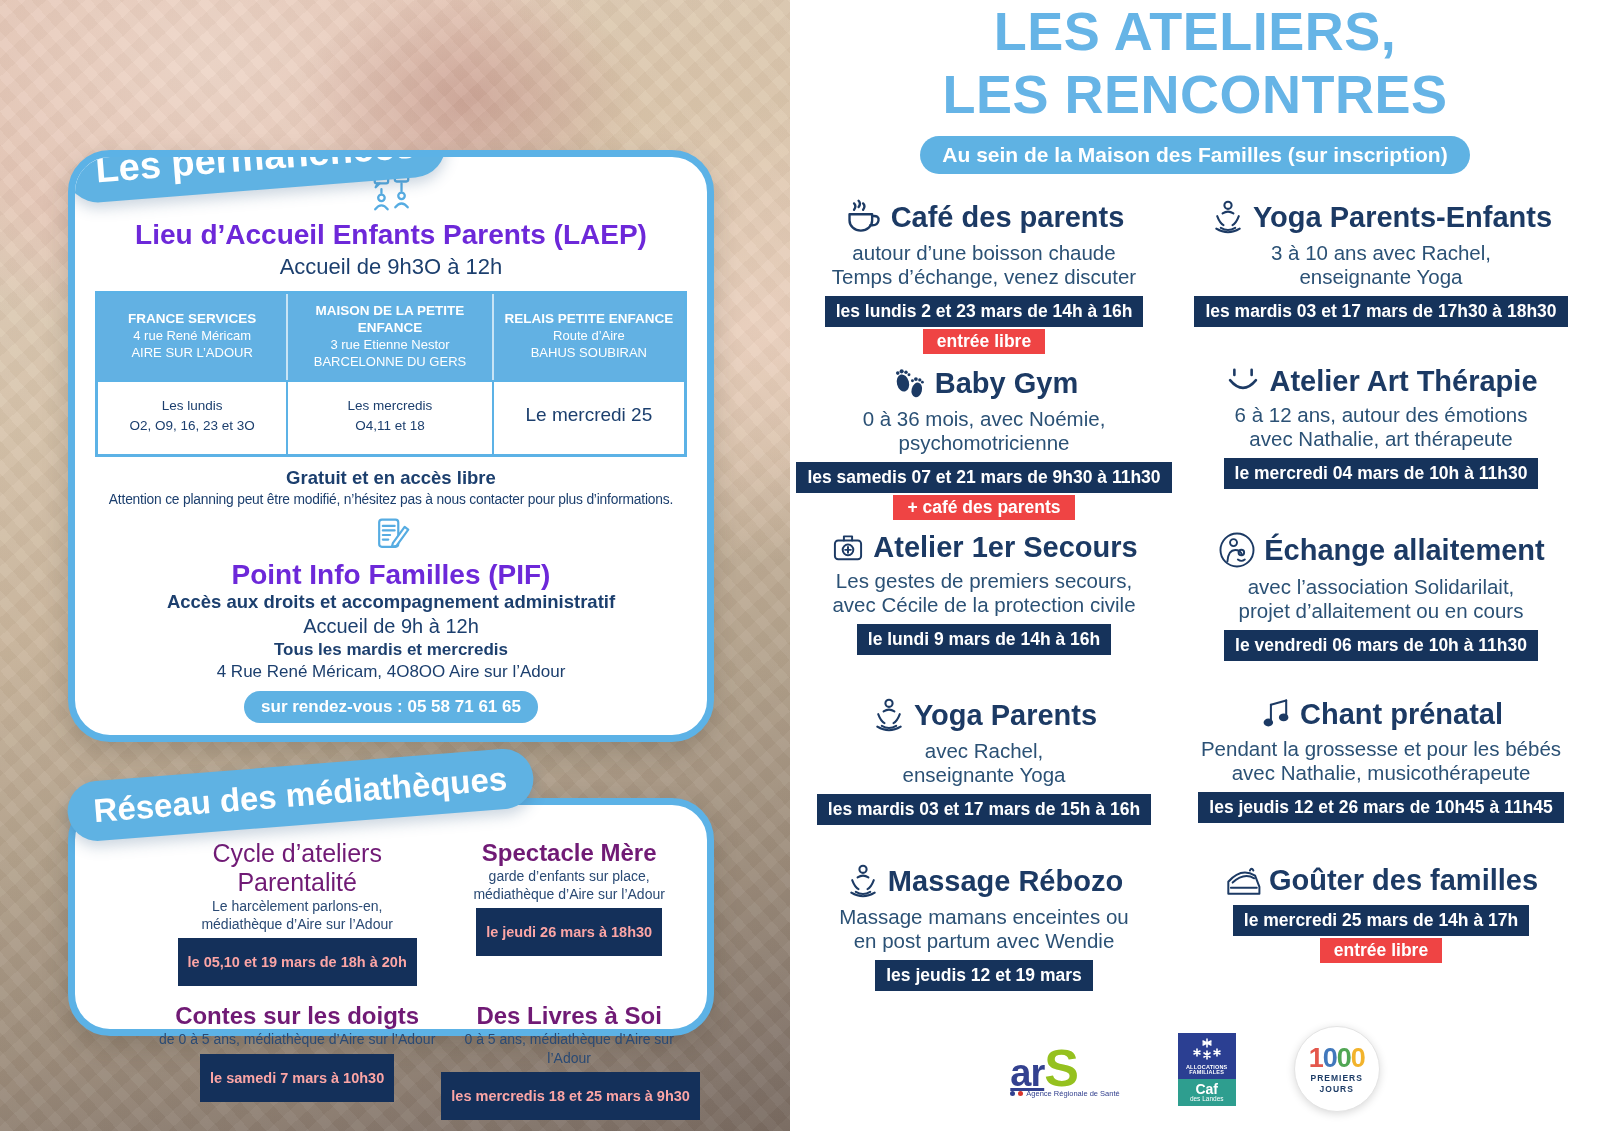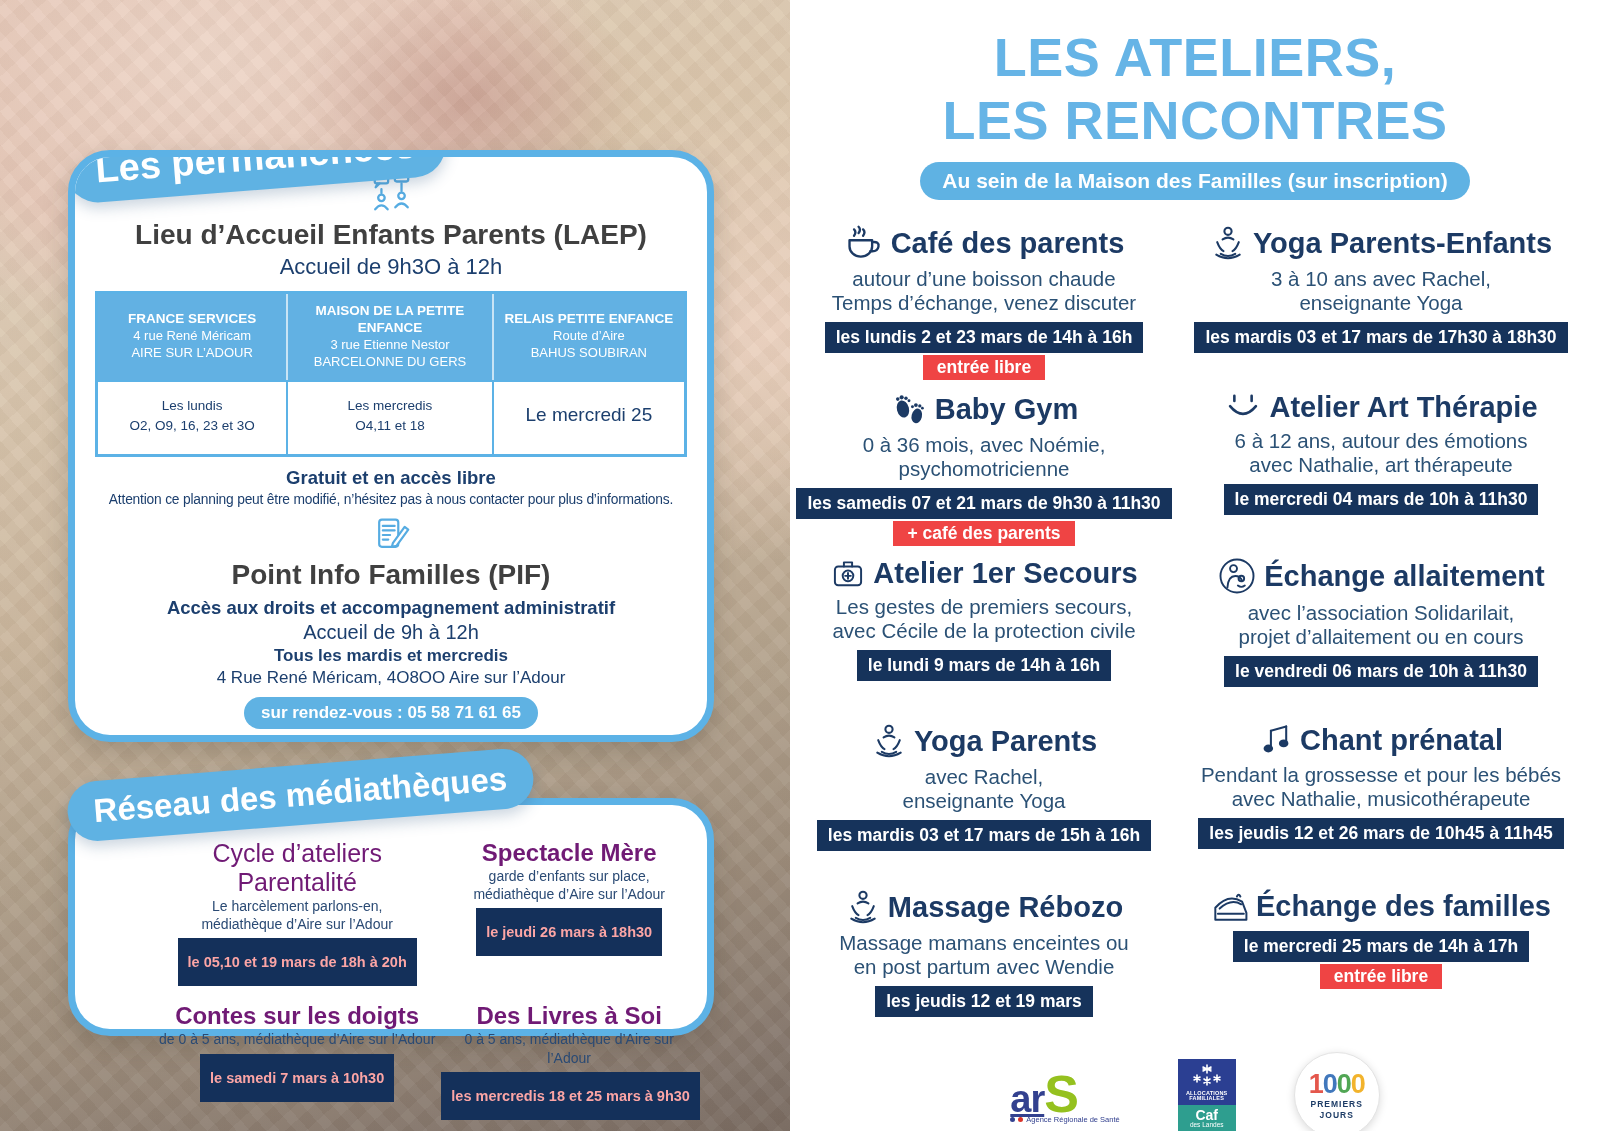--- a/index.html
+++ b/index.html
@@ -26,48 +26,48 @@
   .card1{top:150px;height:592px;}
   .card2{top:798px;height:238px;overflow:visible;}
 
   .bubble{position:absolute;background:#5FB2E3;color:#fff;font-weight:700;border-radius:34px;
           transform:rotate(-4.5deg);box-shadow:0 6px 14px rgba(50,90,130,.25);white-space:nowrap;z-index:5;}
   .bubble1{top:-32px;left:-10px;font-size:38px;padding:11px 30px;}
   .bubble2{top:-40px;left:-8px;font-size:33px;padding:11px 26px;}
 
   .icon-row{margin-top:14px;line-height:0;}
   .icon-row2{margin-top:8px;line-height:0;}
-  .laep-title,.pif-title{font-size:28px;font-weight:700;color:#404040;margin-top:4px;}
+  .laep-title,.pif-title{font-size:28px;font-weight:700;color:#6d28d9;margin-top:4px;}
   .laep-sub{font-size:22px;margin-top:3px;}
 
   .laep-table{display:grid;grid-template-columns:1fr 1.08fr 1fr;border:3px solid #5CB2E6;margin:11px 20px 0;}
   .th{background:#62B1E3;color:#fff;padding:9px 6px;display:flex;flex-direction:column;justify-content:center;border-right:2px solid rgba(255,255,255,.65);}
   .th:nth-child(3){border-right:0;}
   .tname{font-weight:700;font-size:13.5px;line-height:1.25;}
   .tline{font-size:13px;line-height:1.3;}
   .td{background:#fff;padding:14px 6px 18px;font-size:13.5px;line-height:1.5;display:flex;flex-direction:column;justify-content:center;border-top:2px solid #5CB2E6;border-right:2px solid #5CB2E6;}
   .td:last-child{border-right:0;}
   .td-big{font-size:19px;line-height:1.3;}
 
   .gratuit{margin-top:10px;font-size:18.5px;font-weight:700;}
   .note{margin-top:3px;font-size:13.8px;white-space:nowrap;letter-spacing:-.2px;}
-  .pif-b1{margin-top:6px;font-size:18.5px;font-weight:700;}
+  .pif-b1{margin-top:0;font-size:18.5px;font-weight:700;}
   .pif-r1{margin-top:2px;font-size:20px;}
   .pif-b2{margin-top:2px;font-size:17px;font-weight:700;}
   .pif-r2{margin-top:2px;font-size:17px;}
   .blue-pill{display:inline-block;margin-top:9px;background:#5FB2E3;color:#fff;font-weight:700;font-size:17px;padding:6px 17px;border-radius:20px;}
 
   .med-grid{display:grid;grid-template-columns:53% 47%;padding:34px 10px 0 78px;row-gap:16px;text-align:center;}
   .med-title{font-size:24px;font-weight:700;color:#701a75;}
   .med-title-light{font-weight:500;font-size:25px;}
   .med-desc{font-size:14px;color:#2A4A74;line-height:1.3;}
   .med-banner{display:inline-block;background:#14305A;color:#fca5a5;font-weight:700;font-size:14.5px;padding:16px 10px;margin-top:5px;white-space:nowrap;}
 
   
-  .page-right{position:relative;width:810px;height:1131px;background:#fff;text-align:center;box-sizing:border-box;padding-top:26px;}
+  .page-right{position:relative;width:810px;height:1131px;background:#fff;text-align:center;box-sizing:border-box;}
   .big-title{margin:0;font-size:54px;line-height:1.17;font-weight:800;color:#66B4E6;letter-spacing:.5px;}
   .sub-pill{display:inline-block;margin-top:10px;background:#5FB2E3;color:#fff;font-weight:700;font-size:21px;padding:7px 22px;border-radius:26px;}
 
   .ws-grid{display:grid;grid-template-columns:372px 1fr;grid-auto-rows:166px;margin-top:16px;padding:0 8px;}
   .ws{display:flex;flex-direction:column;align-items:center;justify-content:flex-start;padding-top:8px;}
   .ws-head{display:flex;align-items:center;justify-content:center;gap:7px;line-height:1;}
   .ws-title{font-size:29px;font-weight:700;color:#1C3A64;white-space:nowrap;}
   .ws-desc{margin-top:5px;font-size:20.5px;color:#2B5175;line-height:1.16;}
   .banner{display:inline-block;background:#16335B;color:#fff;font-weight:700;font-size:17.5px;padding:5px 11px;margin-top:7px;white-space:nowrap;}
   .tag{display:inline-block;background:#ef4444;color:#fff;font-weight:700;font-size:17.5px;padding:2px 14px;margin-top:2px;white-space:nowrap;}
@@ -399,21 +399,21 @@
 
       <div class="ws">
         <div class="ws-head">
           <span>
             <svg width="38" height="36" viewBox="0 0 44 40" fill="none" stroke="#1C3A64" stroke-width="2.3" stroke-linecap="round" stroke-linejoin="round">
               <path d="M5 36 h36 v-8 l-5 -13 q-16 -10 -31 7 z"></path>
               <path d="M8 29 h30 M10 23 q13 -12 25 -5"></path>
               <path d="M30 9 q2 -4 4 0"></path>
             </svg>
           </span>
-          <span class="ws-title">Échange des familles</span>
+          <span class="ws-title">Goûter des familles</span>
         </div>
         <span class="banner">le mercredi 25 mars de 14h à 17h</span>
         <span class="tag">entrée libre</span>
       </div>
 
     </div>
 
     <div class="logos">
       <div class="logo-ars">
         <span class="ars-ar">ar</span><span class="ars-s">S</span>

